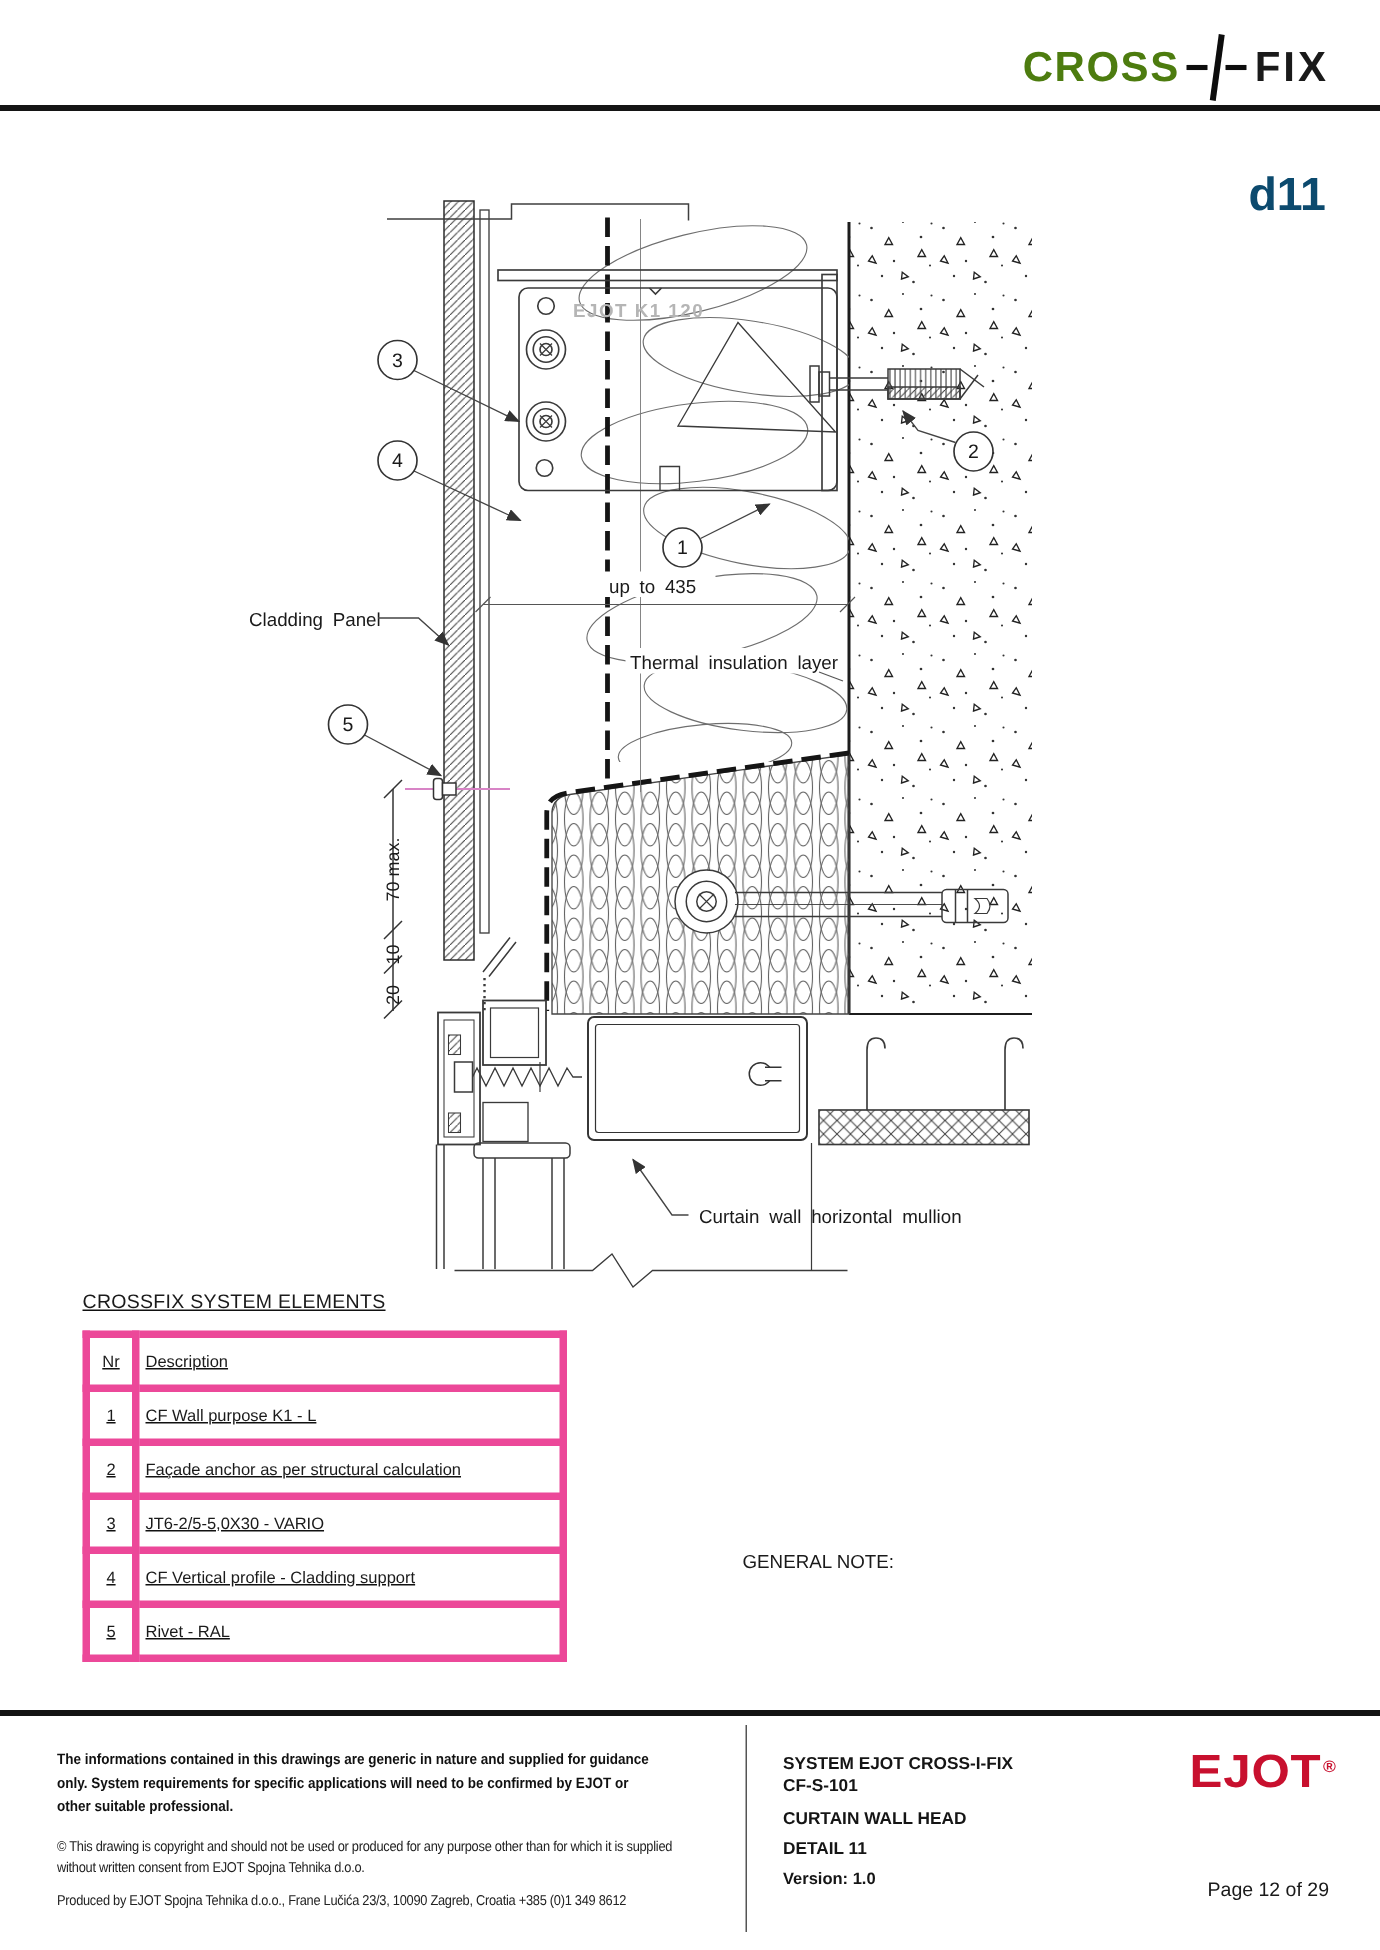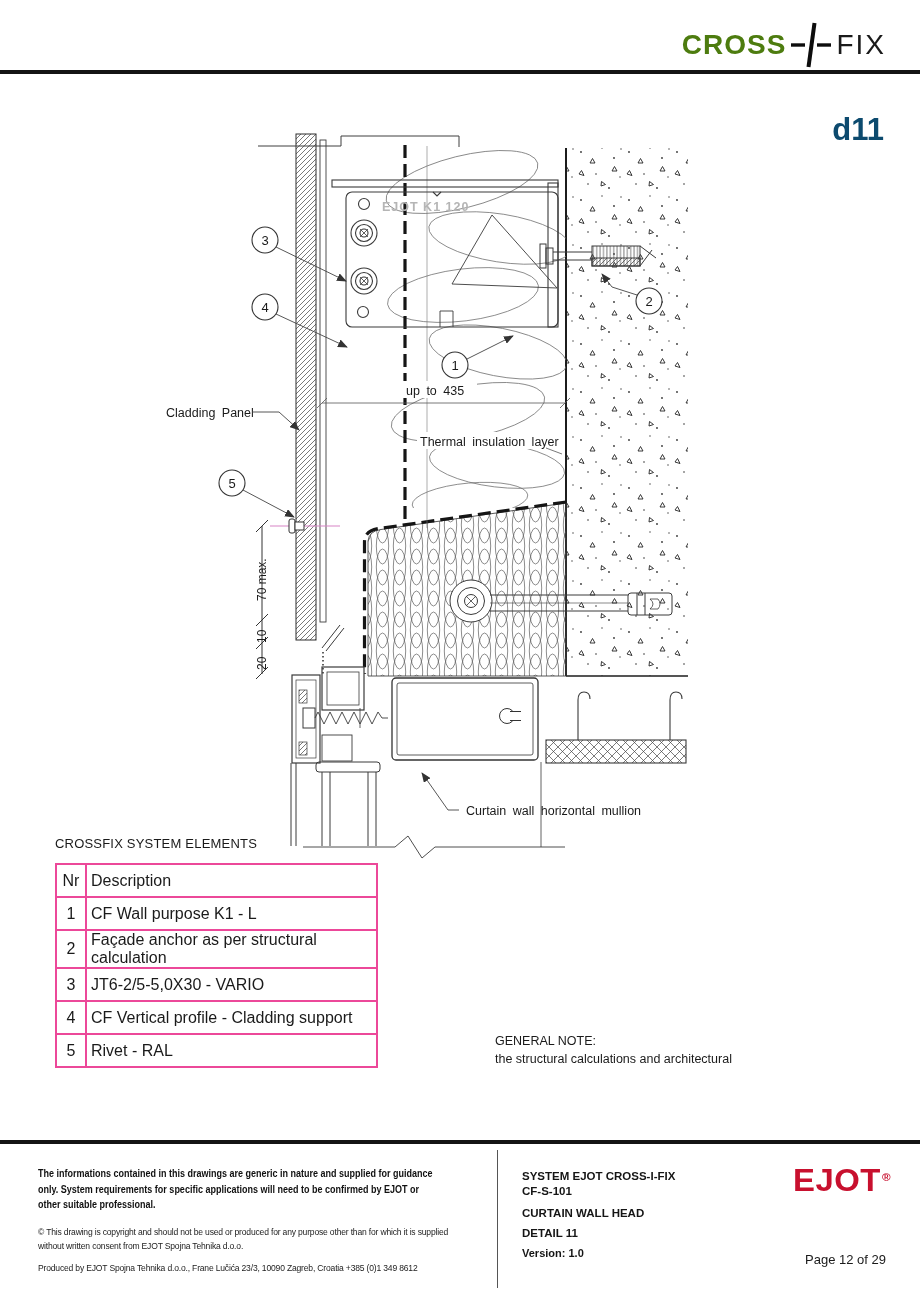--- a/index.html
+++ b/index.html
@@ -3,30 +3,30 @@
 <meta charset="utf-8">
 <style>
   html,body{margin:0;padding:0;}
   body{
     width:920px;height:1300px;position:relative;background:#fff;
     font-family:"Liberation Sans", sans-serif;color:#111;overflow:hidden;
   }
   
   .brand{position:absolute;top:22px;right:34px;display:flex;align-items:center;gap:4px;}
   .brand .cross{font-size:28px;font-weight:800;letter-spacing:1px;color:#4d7c0f;}
-  .brand .fix{font-size:28px;font-weight:400;letter-spacing:2px;color:#1a1a1a;}
+  .brand .fix{font-size:28px;font-weight:700;letter-spacing:2px;color:#1a1a1a;}
   .rule-top{position:absolute;left:0;top:70px;width:920px;height:4px;background:#141414;}
   .detail-badge{position:absolute;top:112px;right:36px;font-size:31px;font-weight:700;color:#0c4a6e;}
   
   .draw{position:absolute;left:0;top:0;pointer-events:none;}
   
-  .tbl-wrap{position:absolute;left:55px;top:836px;width:340px;}
+  .tbl-wrap{position:absolute;left:55px;top:860px;width:340px;text-decoration:underline;}
   .tbl-title{font-size:13px;color:#1a1a1a;margin-bottom:12px;letter-spacing:.2px;}
   table.elements{border-collapse:collapse;width:323px;table-layout:fixed;}
-  table.elements td{border:2px solid #ec4899;height:31px;font-size:16px;color:#1a1a1a;padding:0;}
+  table.elements td{border:5px solid #ec4899;height:31px;font-size:11px;color:#1a1a1a;padding:0;}
   table.elements td.nr{width:28px;text-align:center;}
   table.elements td.desc{padding-left:4px;}
   
   .note{position:absolute;left:495px;top:1032px;width:300px;font-size:12.5px;line-height:18px;color:#1a1a1a;}
   
   .rule-bottom{position:absolute;left:0;top:1140px;width:920px;height:3.5px;background:#141414;}
   .foot-divider{position:absolute;left:497px;top:1150px;width:1px;height:138px;background:#555;}
   .foot-left{position:absolute;left:38px;top:1166px;width:470px;transform:scaleX(.9);transform-origin:left top;}
   .foot-left .bold-par{font-size:10px;font-weight:700;line-height:15.5px;white-space:nowrap;}
   .foot-left .copy-par{margin-top:12px;font-size:9.5px;letter-spacing:-.2px;line-height:14px;white-space:nowrap;color:#222;}
@@ -310,21 +310,20 @@
     <tr>
       <td class="nr">5</td>
       <td class="desc">Rivet - RAL</td>
     </tr>
   </tbody>
     </table>
 </div>
 
 <div class="note">
   <div>GENERAL NOTE:</div>
-  <div>the structural calculations and architectural</div>
 </div>
 
 <div class="rule-bottom"></div>
 <div class="foot-divider"></div>
 
 <div class="foot-left">
   <div class="bold-par">
     <div>The informations contained in this drawings are generic in nature and supplied for guidance</div>
     <div>only. System requirements for specific applications will need to be confirmed by EJOT or</div>
     <div>other suitable professional.</div>

